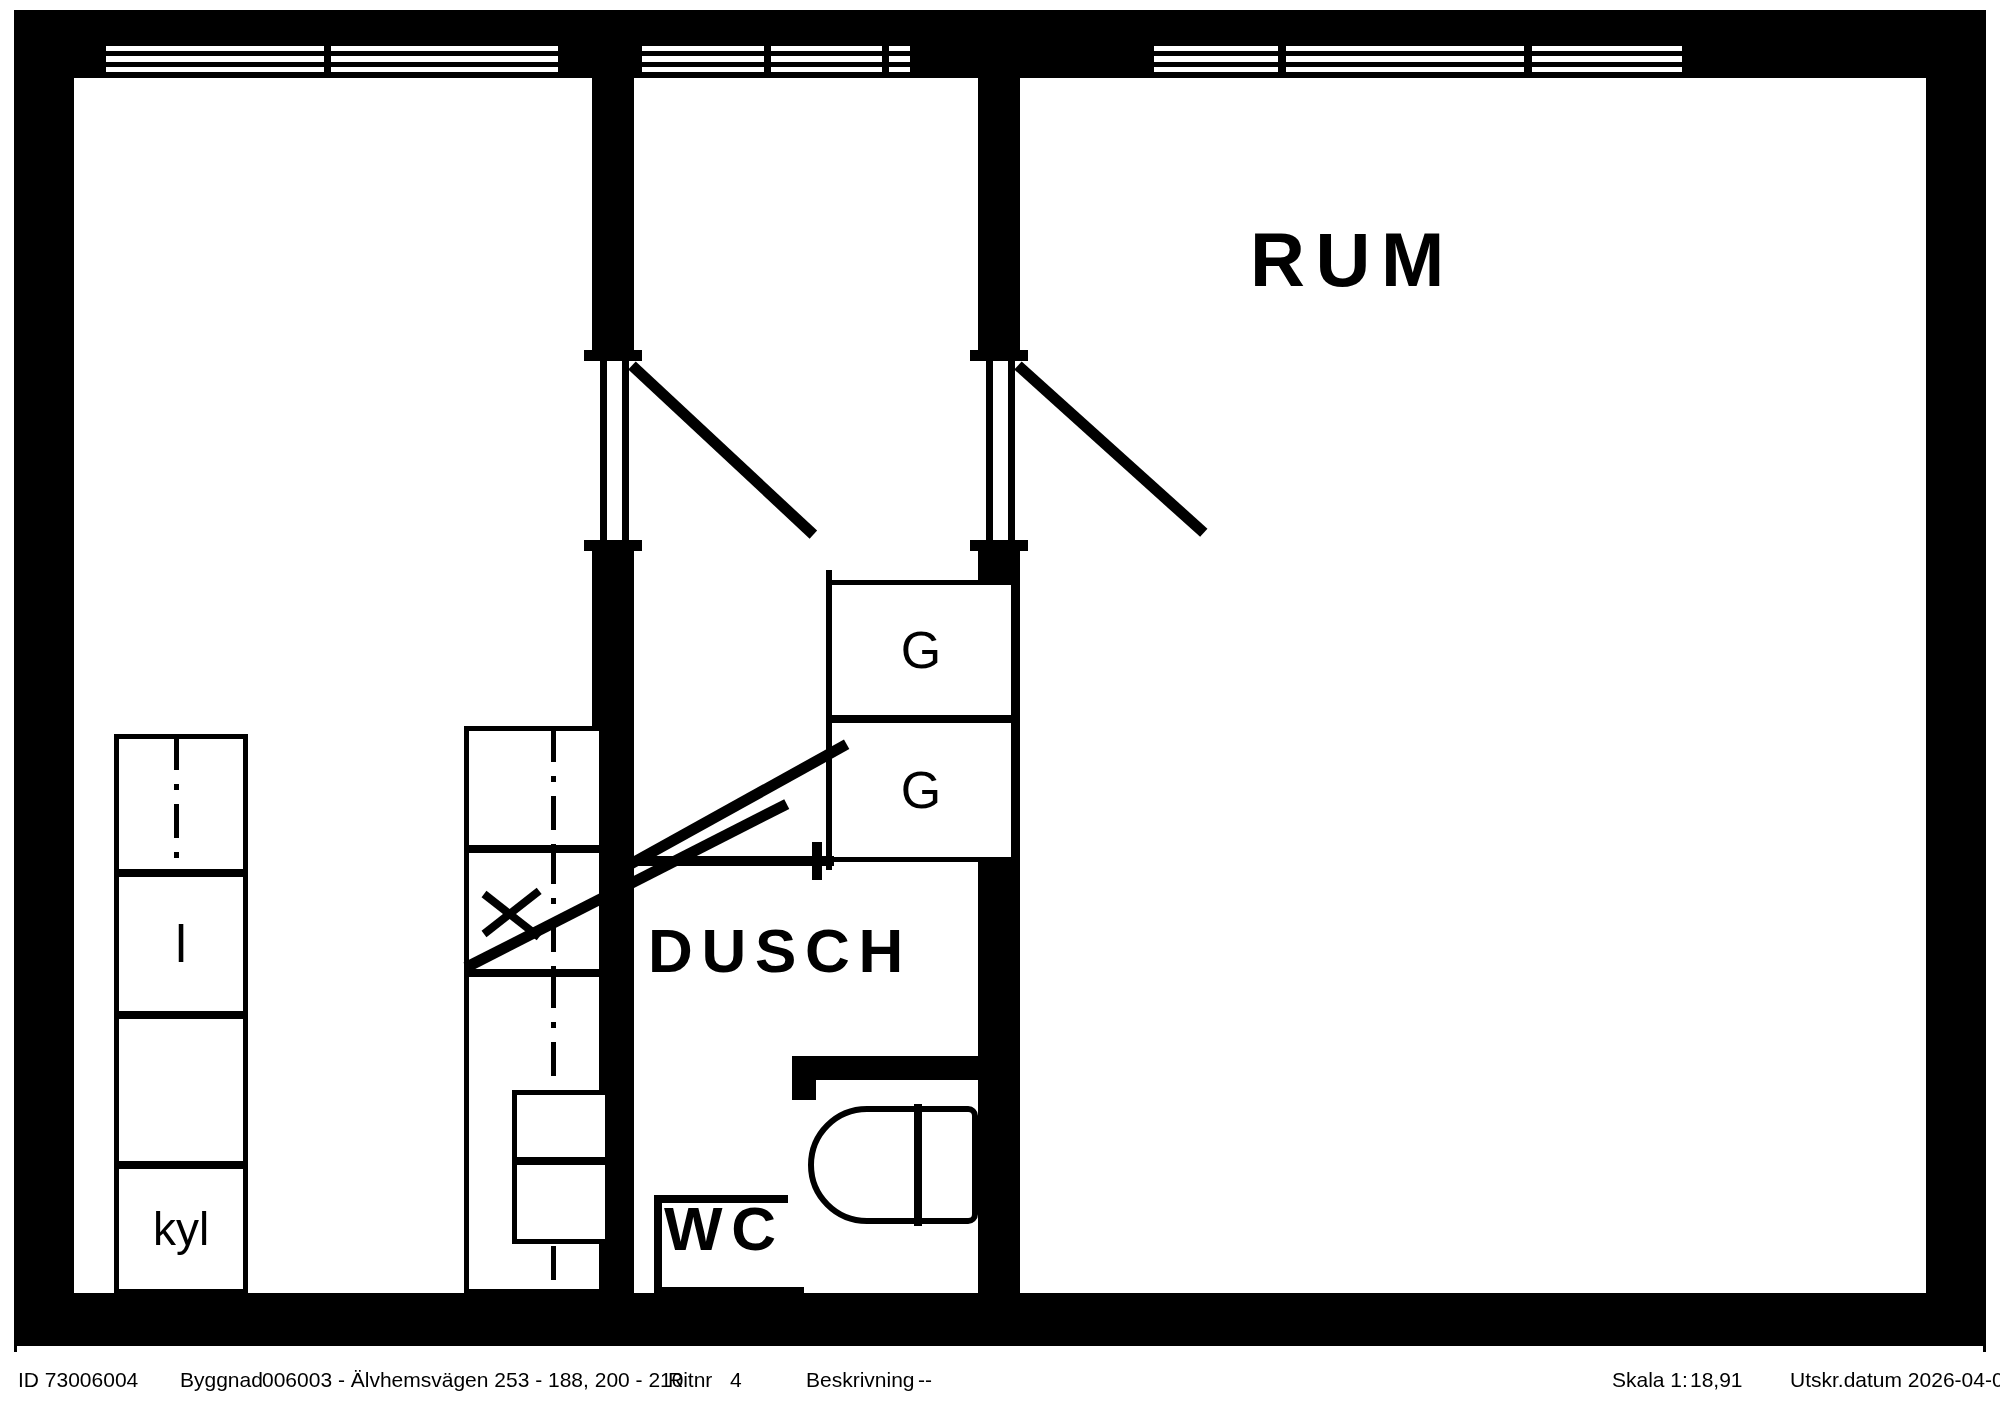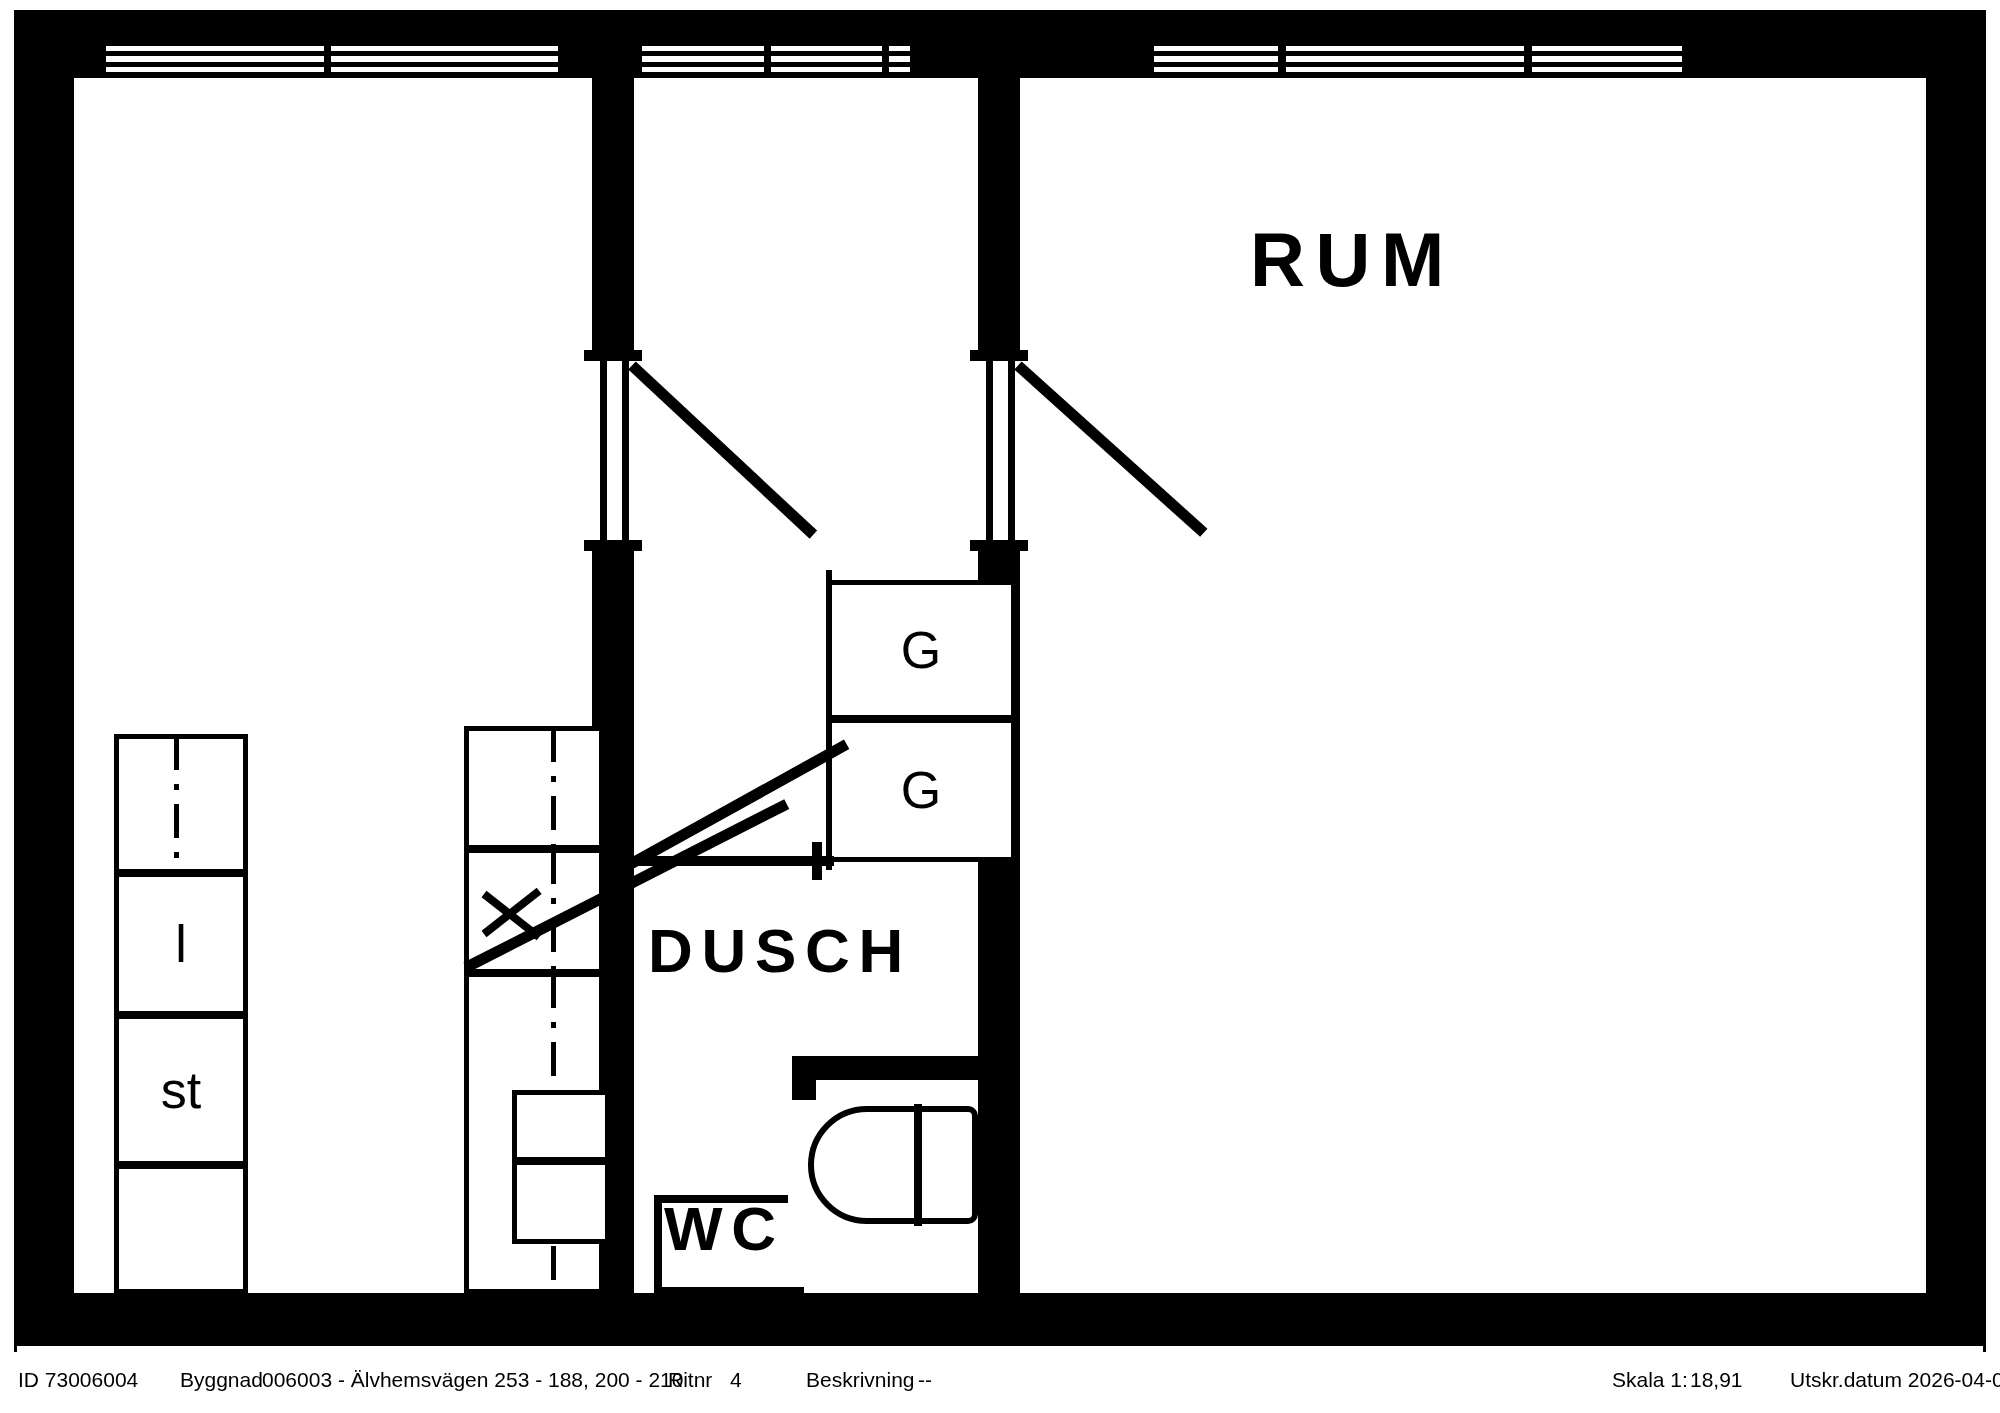--- a/index.html
+++ b/index.html
@@ -194,23 +194,23 @@
     <div class="wall" style="left:994px; top:346px; width:7px; height:190px;"></div>
     <div class="diag" style="left:1004px; top:350px; width:250px; height:11px; transform:rotate(42deg);"></div>
 
     <div class="fx" style="left:100px; top:724px; width:134px; height:140px;"></div>
     <div class="centerline-v" style="left:160px; top:726px; height:136px;"></div>
 
     <div class="fx" style="left:100px; top:862px; width:134px; height:144px;"></div>
     <div class="fx-label lbl-sm" style="left:100px; top:862px; width:134px; height:144px;">l</div>
 
     <div class="fx" style="left:100px; top:1004px; width:134px; height:152px;"></div>
-    <div class="fx-label lbl-sm" style="left:100px; top:1004px; width:134px; height:152px;">st</div>
 
     <div class="fx" style="left:100px; top:1154px; width:134px; height:130px;"></div>
+    <div class="fx-label lbl-xs" style="left:100px; top:1154px; width:134px; height:130px;">kyl</div>
 
     <div class="fx" style="left:450px; top:716px; width:140px; height:124px;"></div>
     <div class="centerline-v" style="left:537px; top:718px; height:120px;"></div>
 
     <div class="fx" style="left:450px; top:838px; width:140px; height:126px;"></div>
     <div class="diag" style="left:470px; top:880px; width:70px; height:8px; transform:rotate(38deg);"></div>
     <div class="diag" style="left:470px; top:920px; width:70px; height:8px; transform:rotate(-38deg);"></div>
     <div class="centerline-v" style="left:537px; top:840px; height:122px;"></div>
 
     <div class="fx" style="left:450px; top:962px; width:140px; height:322px;"></div>

